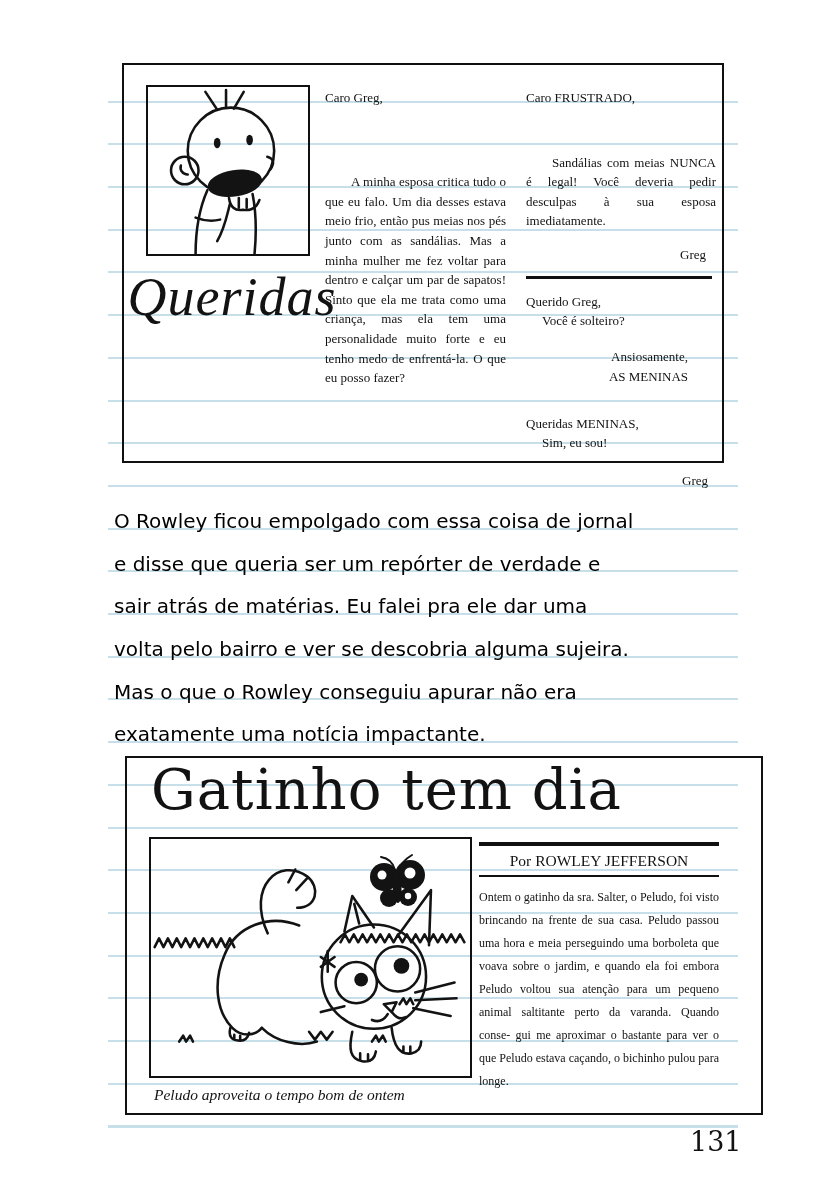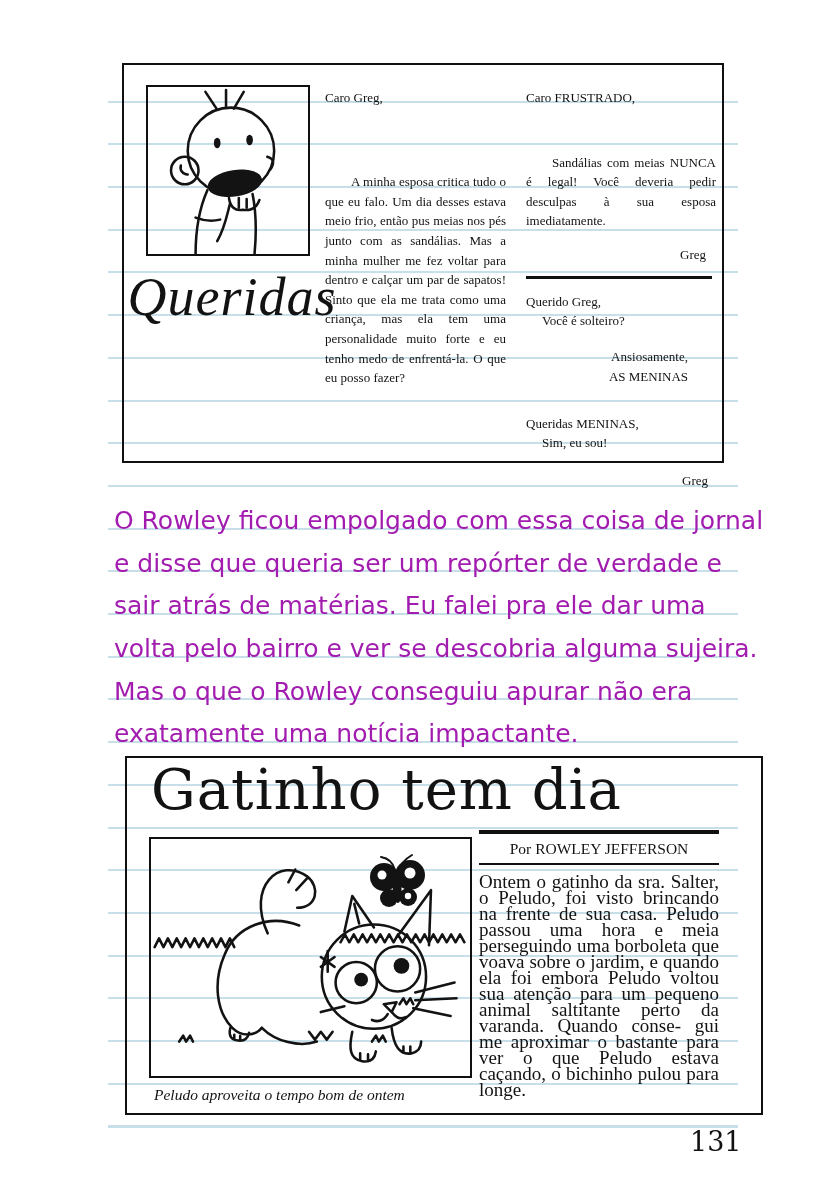--- a/index.html
+++ b/index.html
@@ -39,41 +39,41 @@
   .closing2 { margin-top:16px; padding-right:28px; text-align:right; line-height:20px; }
   .sal2 { margin-top:27px; }
   .sig3 { margin-top:18px; padding-right:8px; text-align:right; }
   .mid-close {
     position:absolute; left:201px; top:366px; width:181px;
     text-align:right; font-size:14.6px; line-height:21px;
   }
   
   .diary {
     position:absolute; left:114px; top:500px; width:624px; z-index:1;
-    font-family:"DejaVu Sans", sans-serif; font-size:25px; color:#a21caf;
+    font-family:"DejaVu Sans", sans-serif; font-size:20px; color:#000000;
   }
   .dline { height:42.7px; line-height:42.7px; white-space:nowrap; }
   
   .news { left:125px; top:756px; width:638px; height:359px; }
   .headline {
     position:absolute; z-index:3;
     font-family:"DejaVu Serif", serif; font-size:56px; line-height:60px; letter-spacing:1px;
   }
   .h1a { left:24px; top:2px; }
   .h1b { left:24px; top:63px; }
   .photo { position:absolute; left:22px; top:79px; width:323px; height:241px; border:2.6px solid #101010; box-sizing:border-box; z-index:1; }
   .photo svg { width:100%; height:100%; display:block; }
   .butterfly { position:absolute; left:240px; top:92px; width:64px; height:62px; z-index:4; }
   .caption { position:absolute; left:27px; top:328px; font-style:italic; font-size:15.5px; z-index:2; }
-  .newscol { position:absolute; left:352px; top:72px; width:240px; z-index:2; }
+  .newscol { position:absolute; left:352px; top:84px; width:240px; z-index:2; }
   .byline {
     border-top:4px solid #101010; border-bottom:2.6px solid #101010;
     text-align:center; padding:6px 0 5px; font-size:15.5px;
   }
-  .article { margin-top:9px; font-size:19px; line-height:16px; text-align:justify; }
+  .article { margin-top:9px; font-size:12px; line-height:23px; text-align:justify; }
   
   .pageno {
     position:absolute; left:690px; top:1126px; z-index:1;
     font-family:"DejaVu Serif", serif; font-size:27px;
   }
   svg .ln { fill:none; stroke:#131313; stroke-width:2.6; stroke-linecap:round; stroke-linejoin:round; }
   svg .fl { fill:#131313; stroke:none; }
 </style>
 </head>
 <body>

